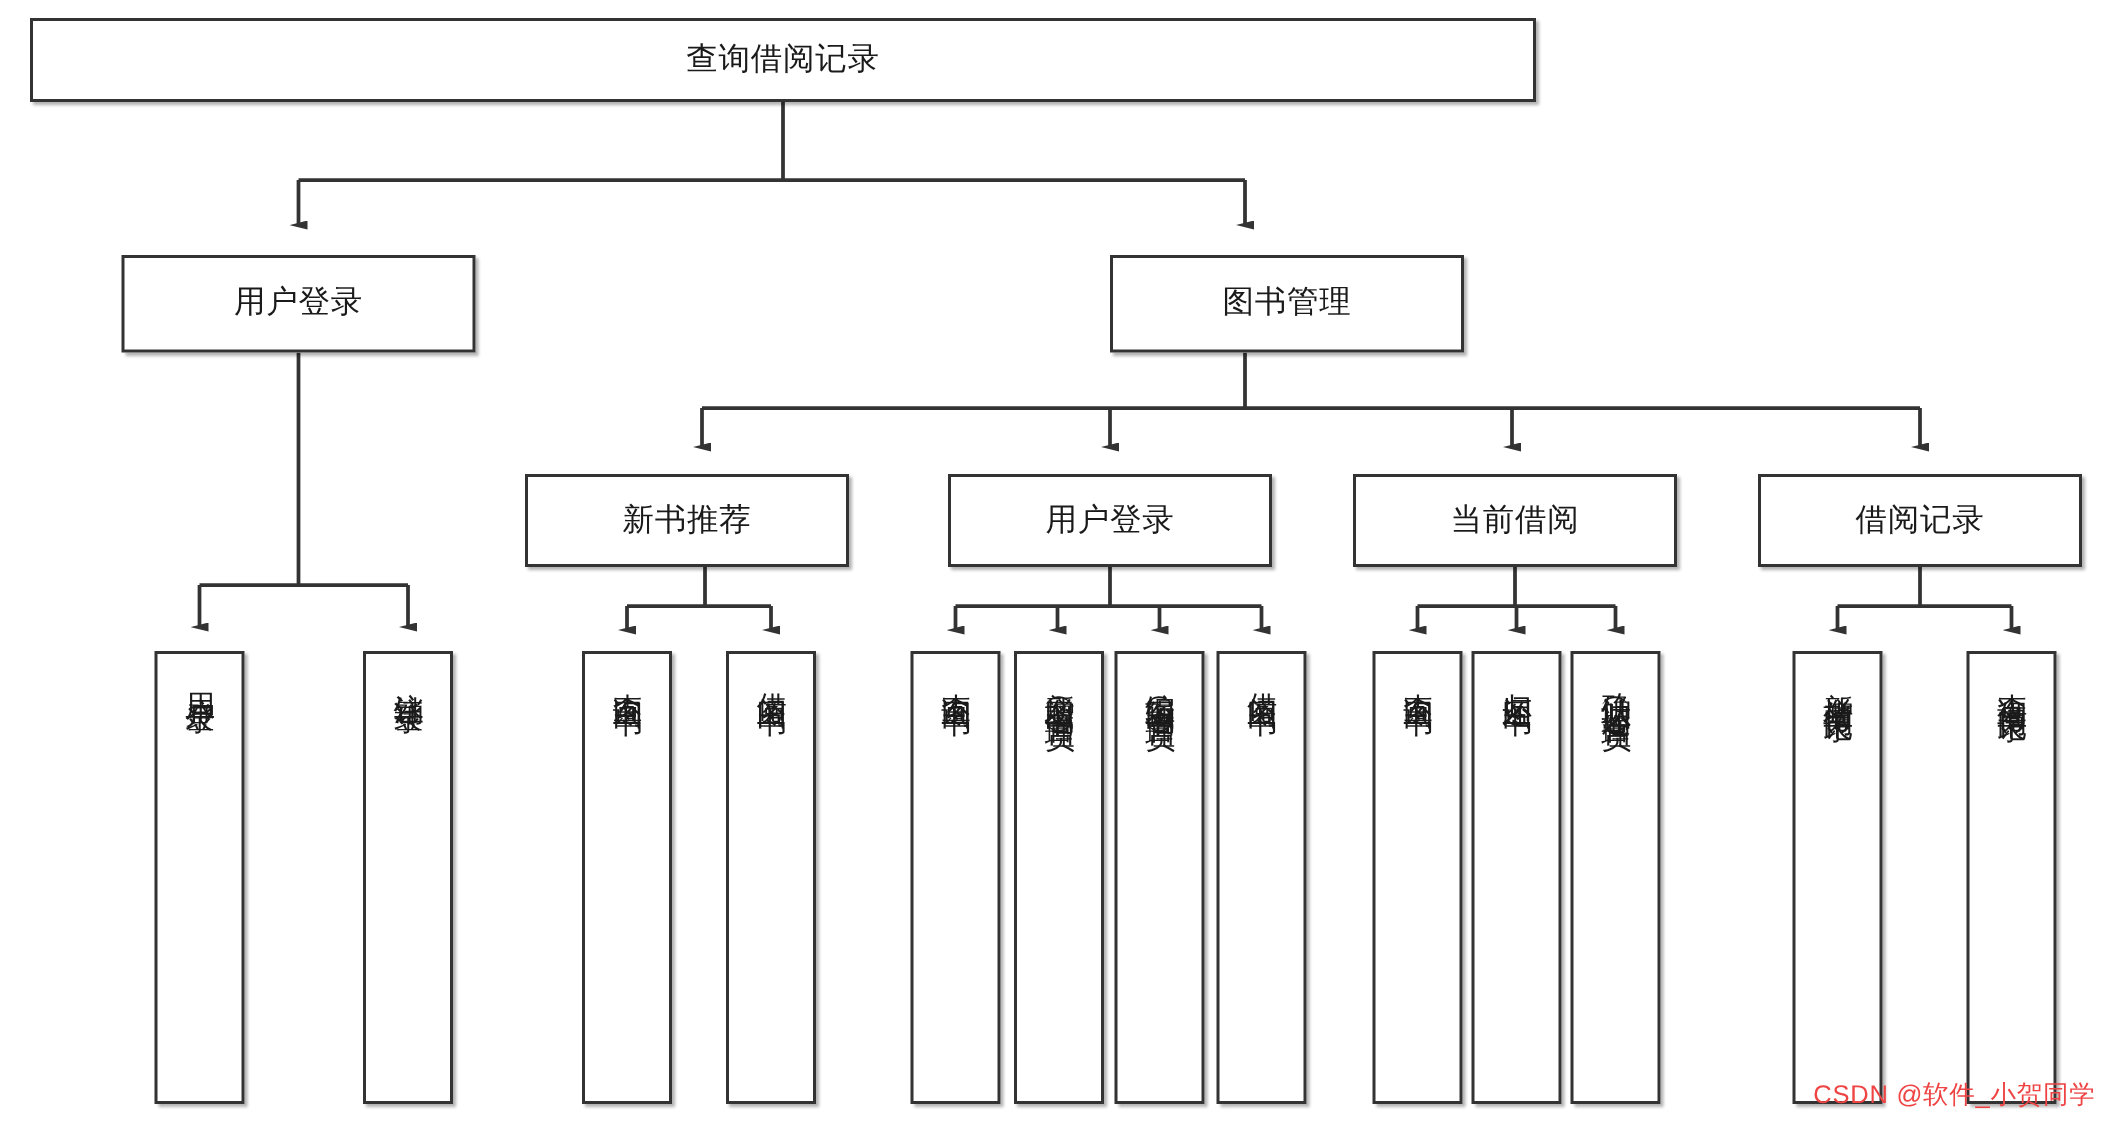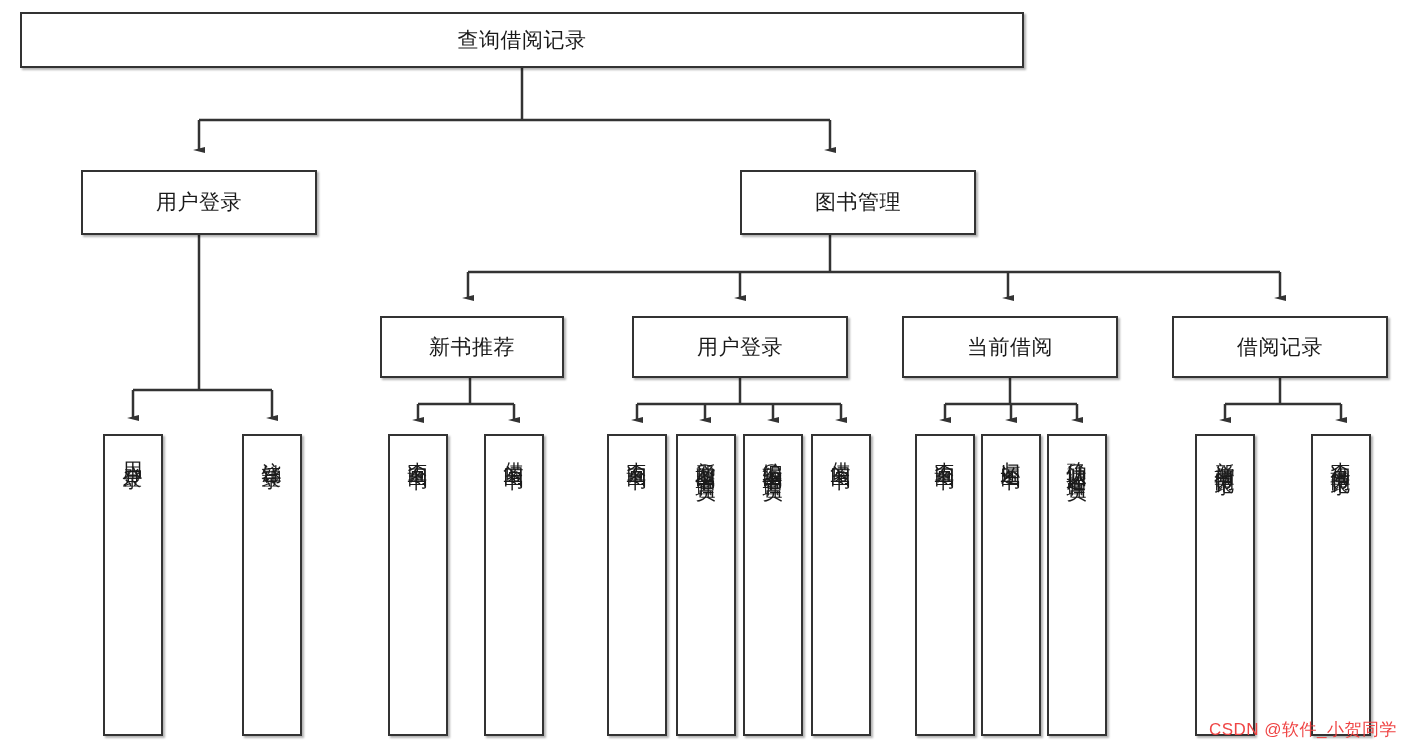--- a/index.html
+++ b/index.html
@@ -137,21 +137,21 @@
     <span class="label">查询借阅记录</span>
   </div>
 
   <div class="node" style="left:81px; top:170px; width:236px; height:65px;">
     <span class="label">用户登录</span>
   </div>
   <div class="node" style="left:740px; top:170px; width:236px; height:65px;">
     <span class="label">图书管理</span>
   </div>
 
-  <div class="node" style="left:380px; top:316px; width:184px; height:62px;">
+  <div class="node" style="left:350px; top:316px; width:216px; height:62px;">
     <span class="label">新书推荐</span>
   </div>
   <div class="node" style="left:632px; top:316px; width:216px; height:62px;">
     <span class="label">用户登录</span>
   </div>
   <div class="node" style="left:902px; top:316px; width:216px; height:62px;">
     <span class="label">当前借阅</span>
   </div>
   <div class="node" style="left:1172px; top:316px; width:216px; height:62px;">
     <span class="label">借阅记录</span>

